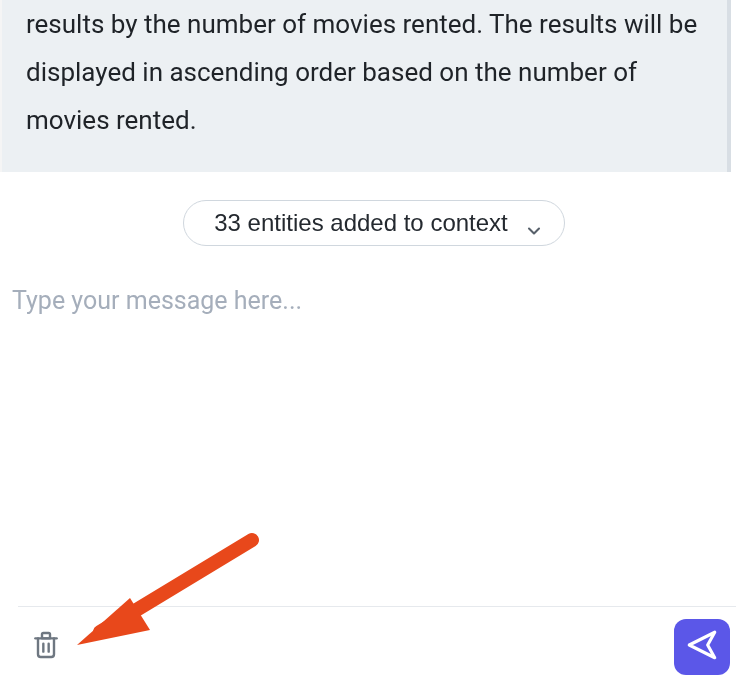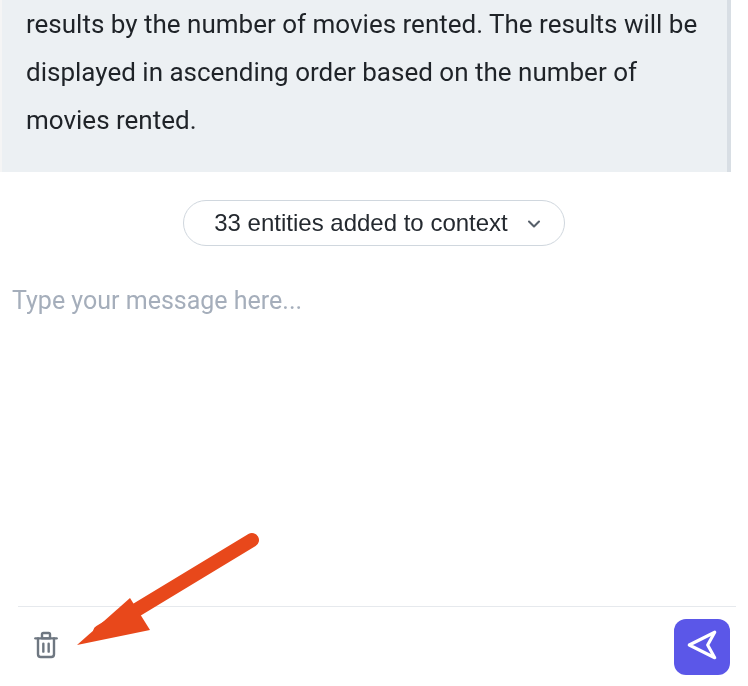--- a/index.html
+++ b/index.html
@@ -28,21 +28,21 @@
       color: #1f2328;
       font-weight: 400;
     }
     .context-pill-wrapper {
       display: flex;
       justify-content: center;
       padding: 28px 0 10px 0;
     }
     .context-pill {
       display: inline-flex;
-      align-items: center;
+      align-items: flex-end;
       gap: 16px;
       padding: 8px 26px 8px 30px;
       border: 1.5px solid #d0d7de;
       border-radius: 30px;
       background: #ffffff;
       cursor: pointer;
       font-size: 24px;
       color: #24292f;
     }
     .chevron-down {

